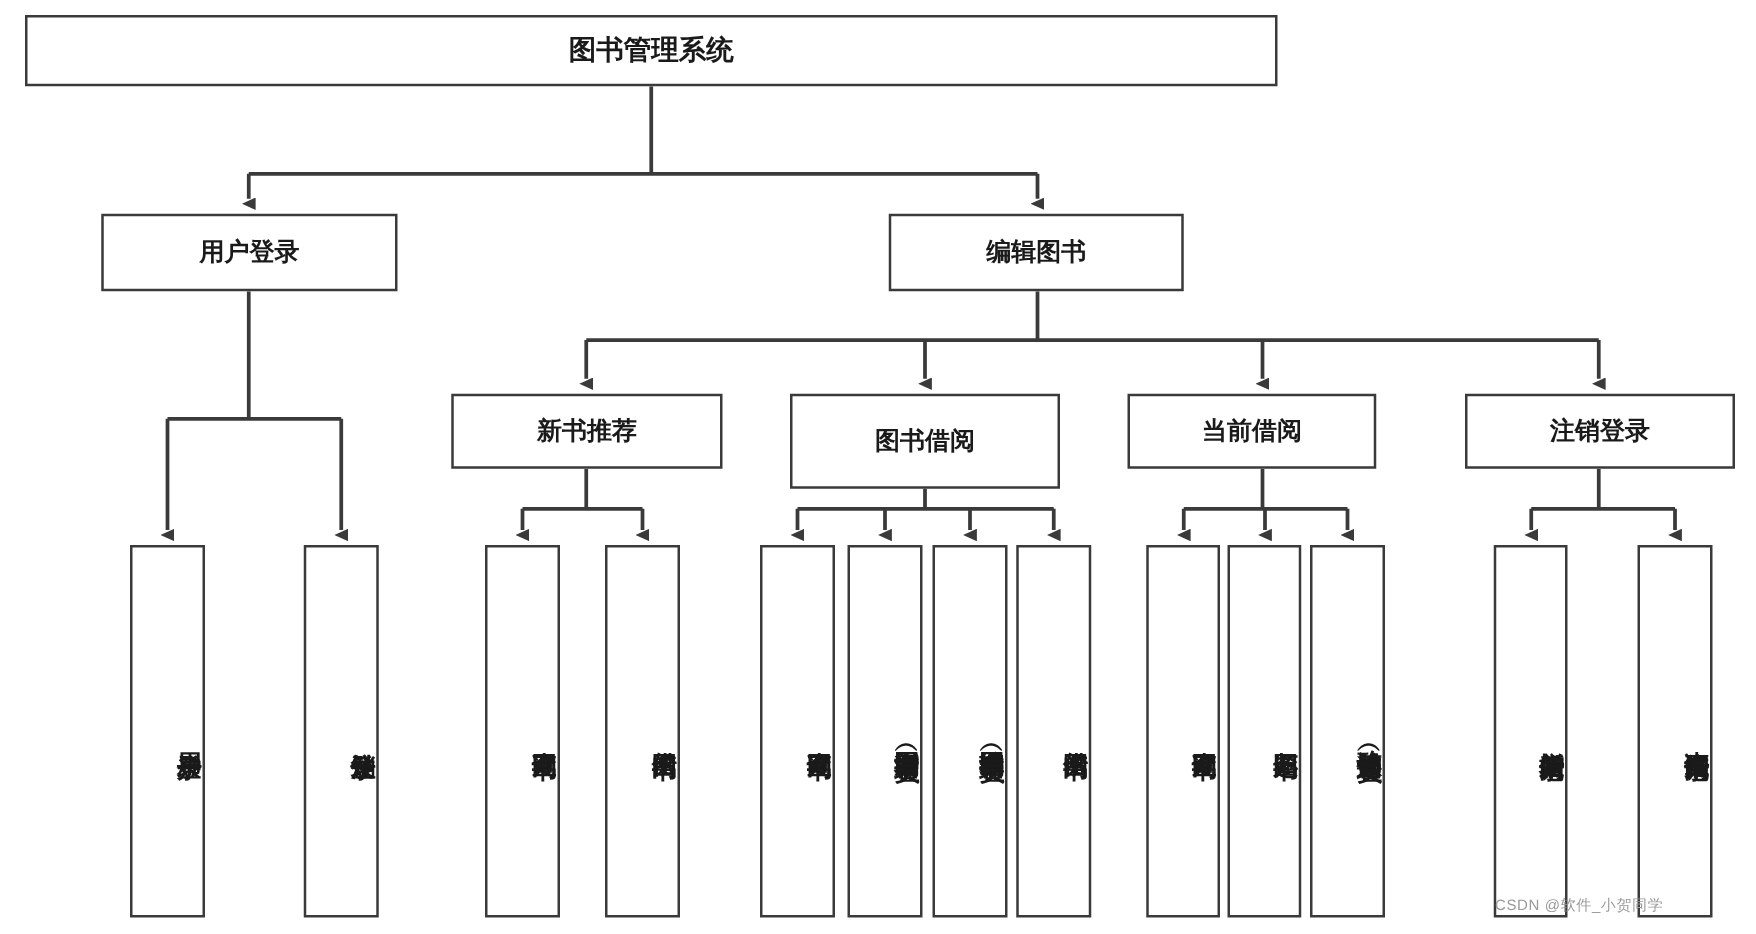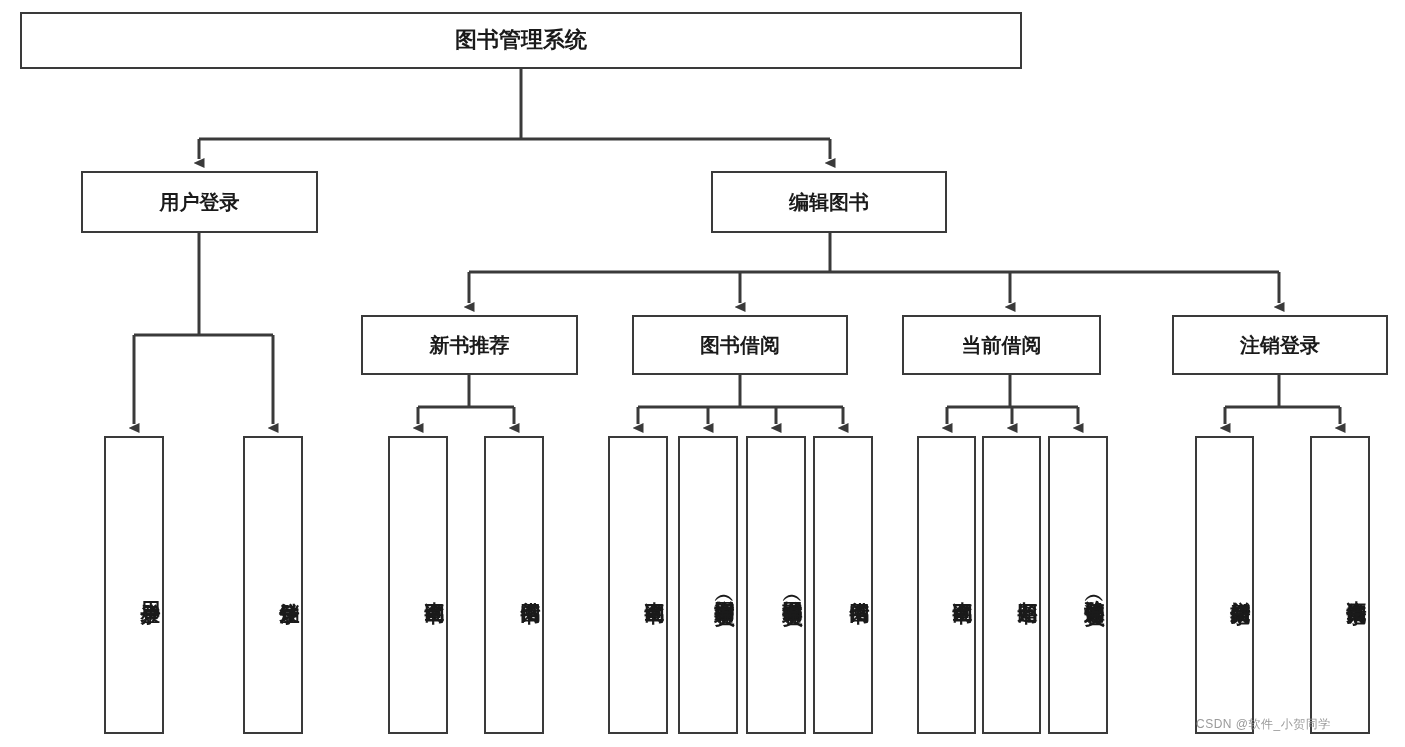--- a/index.html
+++ b/index.html
@@ -131,21 +131,21 @@
   <div class="node lvl2" style="left:81px; top:171px; width:237px; height:62px;">
     <span class="lbl">用户登录</span>
   </div>
   <div class="node lvl2" style="left:711px; top:171px; width:236px; height:62px;">
     <span class="lbl">编辑图书</span>
   </div>
 
   <div class="node lvl3" style="left:361px; top:315px; width:217px; height:60px;">
     <span class="lbl">新书推荐</span>
   </div>
-  <div class="node lvl3" style="left:632px; top:315px; width:216px; height:60px;">
+  <div class="node lvl3" style="left:632px; top:315px; width:216px; height:76px;">
     <span class="lbl">图书借阅</span>
   </div>
   <div class="node lvl3" style="left:902px; top:315px; width:199px; height:60px;">
     <span class="lbl">当前借阅</span>
   </div>
   <div class="node lvl3" style="left:1172px; top:315px; width:216px; height:60px;">
     <span class="lbl">注销登录</span>
   </div>
 
   <div class="node leaf" style="left:104px; top:436px; width:60px; height:298px;">

